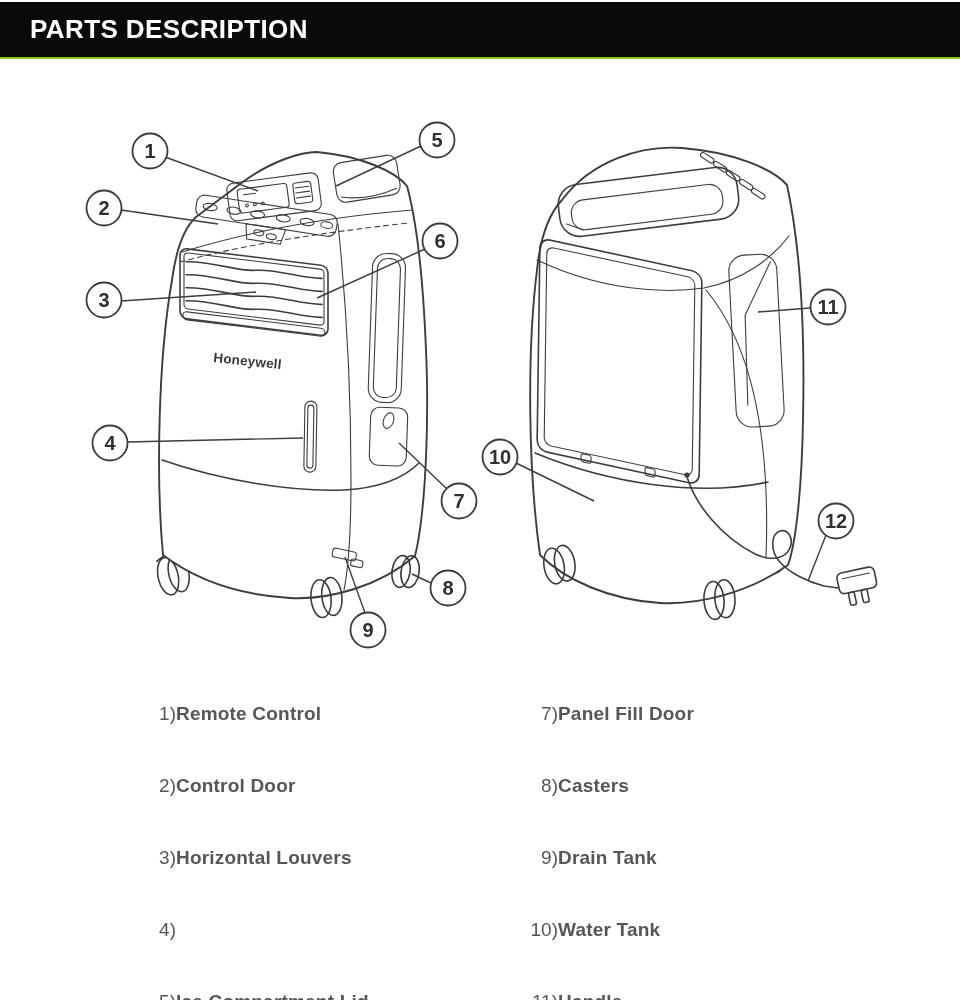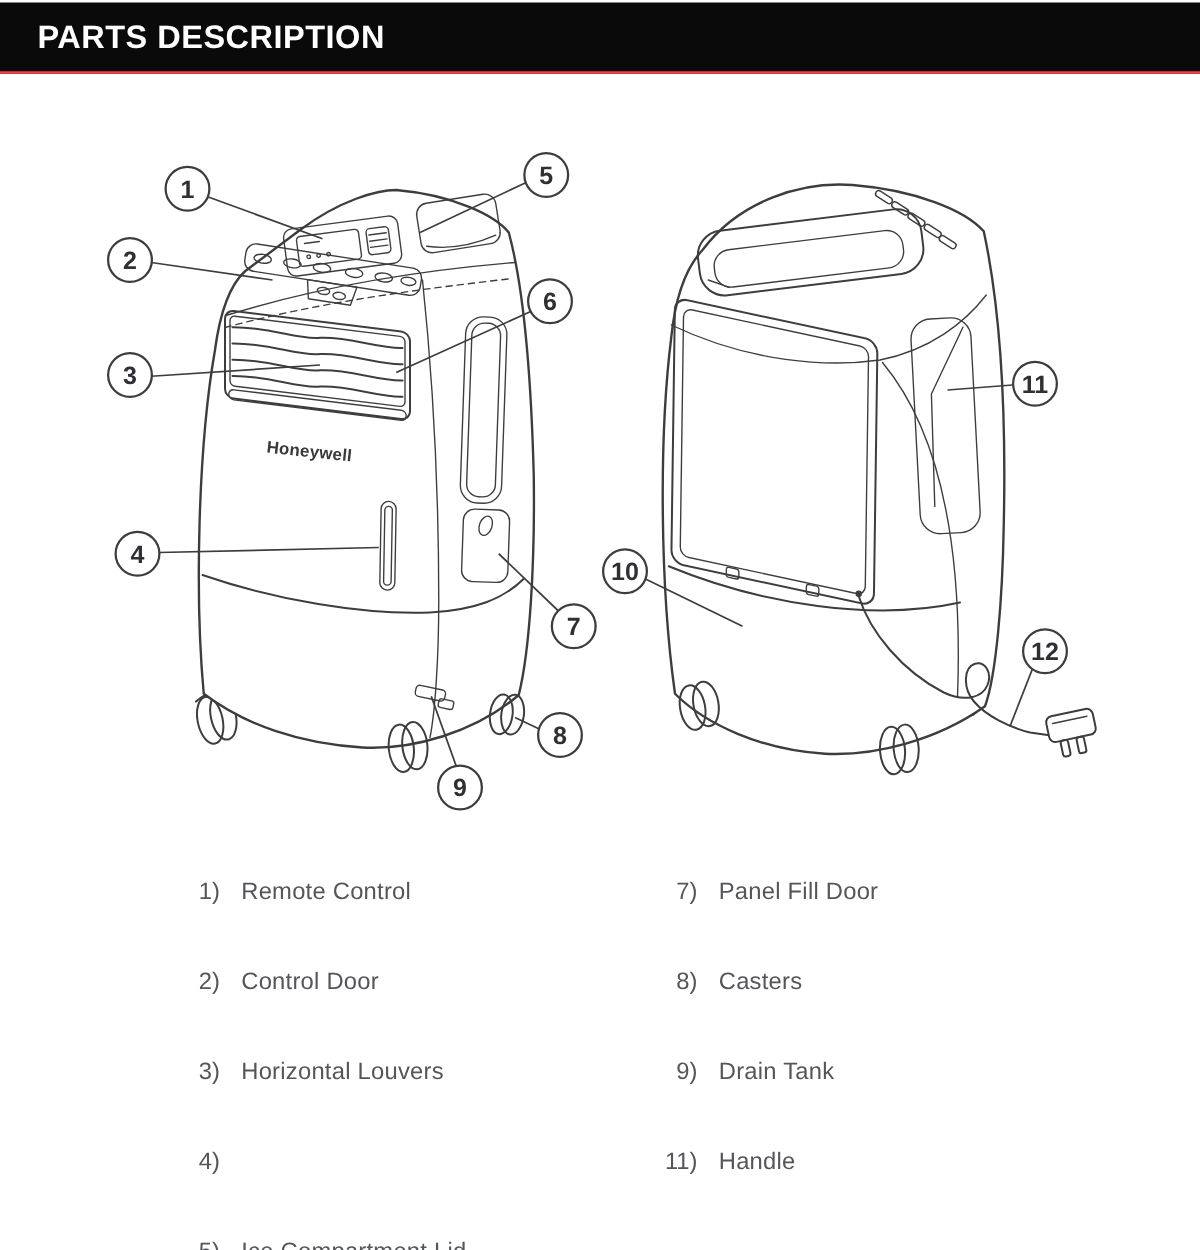--- a/index.html
+++ b/index.html
@@ -1,20 +1,20 @@
 <!DOCTYPE html>
 <html><head>
 <meta charset="utf-8">
 <style>
   html,body{margin:0;padding:0;background:#fff;}
   .page{position:relative;width:960px;height:1000px;background:#ffffff;overflow:hidden;
         font-family:"Liberation Sans",sans-serif;}
   
   .header{position:absolute;top:2px;left:0;width:960px;height:57px;background:#0a0a0a;
-          border-bottom:2px solid #ef4444;display:flex;align-items:center;box-sizing:border-box;
+          border-bottom:2px solid #84cc16;display:flex;align-items:center;box-sizing:border-box;
           padding-left:30px;}
   .header .title{color:#ffffff;font-size:26px;font-weight:bold;letter-spacing:.4px;}
   
   svg.diagram{position:absolute;top:60px;left:0;}
   .s{fill:none;stroke:#3d3d3d;stroke-width:1.6;stroke-linecap:round;stroke-linejoin:round;}
   .s2{fill:none;stroke:#3d3d3d;stroke-width:1.1;stroke-linecap:round;stroke-linejoin:round;}
   .body{fill:#ffffff;stroke:#3d3d3d;stroke-width:1.9;stroke-linecap:round;stroke-linejoin:round;}
   .cl{fill:none;stroke:#3d3d3d;stroke-width:1.4;}
   .cc{fill:#ffffff;stroke:#3d3d3d;stroke-width:1.8;}
   svg text.cnum{font-family:"Liberation Sans",sans-serif;font-weight:bold;font-size:20px;
@@ -22,21 +22,21 @@
   svg text.brand{font-family:"Liberation Sans",sans-serif;font-weight:bold;font-size:13.5px;
           fill:#3a3a3a;letter-spacing:.2px;}
   
   .plist{position:absolute;top:703px;left:0;width:960px;}
   .pcol{position:absolute;top:0;}
   .pcol-left{left:150px;}
   .pcol-right{left:508px;}
   .prow{display:flex;height:22px;margin-bottom:50px;font-size:19px;line-height:22px;color:#55565a;}
   .pnum{width:26px;text-align:right;}
   .pcol-right .pnum{width:50px;}
-  .plabel{margin-left:17px;letter-spacing:.2px;}
+  .plabel{letter-spacing:.2px;font-weight:bold;}
 </style>
 </head>
 <body>
 
 <div class="page">
 
   <div class="header">
     <span class="title">PARTS DESCRIPTION</span>
   </div>
 
@@ -295,19 +295,23 @@
       </div>
       <div class="prow">
         <span class="pnum">8)</span>
         <span class="plabel">Casters</span>
       </div>
       <div class="prow">
         <span class="pnum">9)</span>
         <span class="plabel">Drain Tank</span>
       </div>
       <div class="prow">
+        <span class="pnum">10)</span>
+        <span class="plabel">Water Tank</span>
+      </div>
+      <div class="prow">
         <span class="pnum">11)</span>
         <span class="plabel">Handle</span>
       </div>
     </div>
   </div>
 
 </div>
 
 </body></html>

